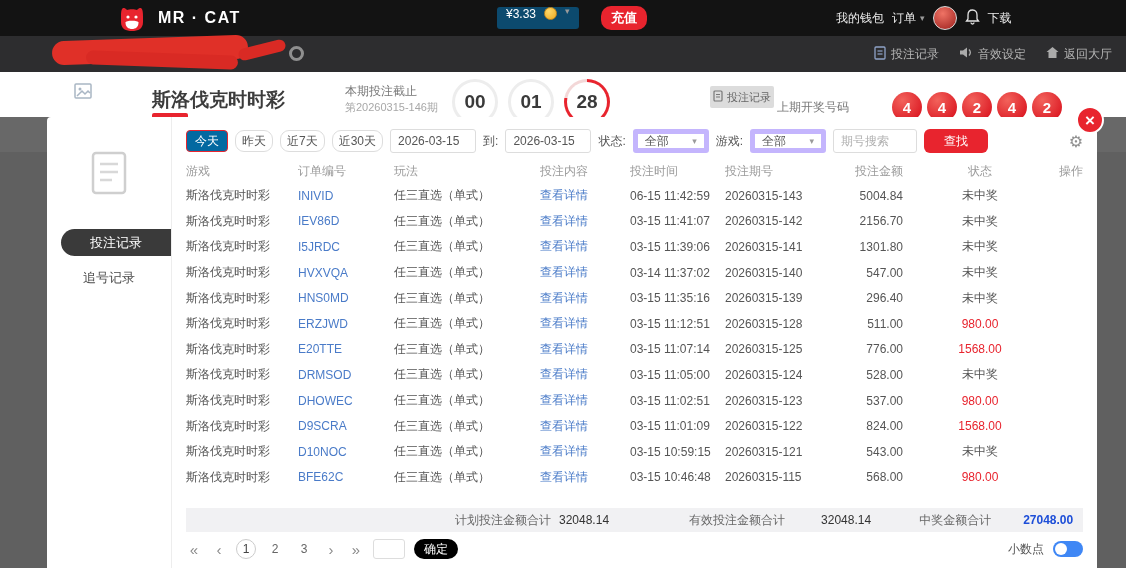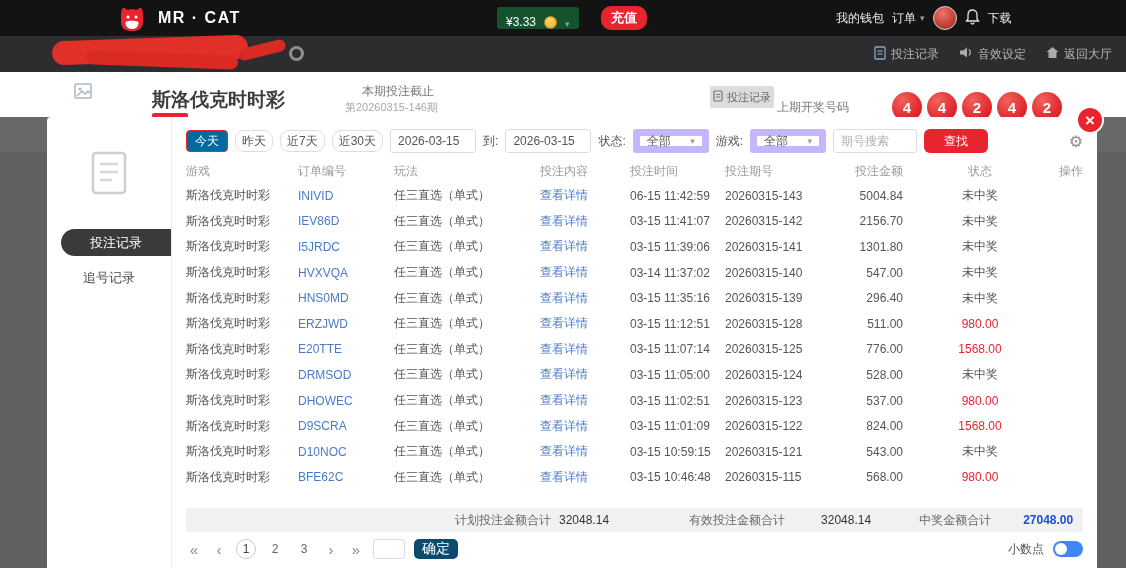--- a/index.html
+++ b/index.html
@@ -5,21 +5,21 @@
   *{box-sizing:border-box;margin:0;padding:0;}
   html,body{width:1126px;height:568px;}
   body{position:relative;overflow:hidden;background:#ebebeb;font-family:"Liberation Sans","DejaVu Sans",sans-serif;}
   button{font-family:inherit;cursor:pointer;}
   input{font-family:inherit;outline:none;}
 
   
   .topbar{position:absolute;left:0;top:0;width:1126px;height:36px;background:#131313;z-index:2;}
   .logo{position:absolute;left:116px;top:4px;}
   .brand{position:absolute;left:158px;top:9px;color:#fff;font-size:16px;font-weight:700;letter-spacing:1.5px;}
-  .balance-pill{position:absolute;left:497px;top:7px;height:22px;background:#14532d;border-radius:3px;display:flex;align-items:flex-end;gap:8px;padding:0 9px;color:#fff;font-size:12px;cursor:pointer;}
+  .balance-pill{position:absolute;left:497px;top:7px;height:22px;background:#0c4a6e;border-radius:3px;display:flex;align-items:flex-start;gap:8px;padding:0 9px;color:#fff;font-size:12px;cursor:pointer;}
   .coin{width:13px;height:13px;border-radius:50%;background:radial-gradient(circle at 35% 30%,#ffd869,#efab22);border:1px solid #c8891a;}
   .chev{color:#9a9a9a;font-size:9px;line-height:1;}
   .recharge{position:absolute;left:601px;top:6px;width:46px;height:24px;background:#e8242e;color:#fff;border:none;border-radius:10px;font-size:13px;font-weight:700;}
   .top-right{position:absolute;left:836px;top:0;height:36px;display:flex;align-items:center;gap:8px;color:#ececec;font-size:12px;}
   .top-link{display:flex;align-items:center;gap:4px;cursor:pointer;}
   .avatar{width:24px;height:24px;border-radius:50%;background:radial-gradient(circle at 40% 30%,#ef7365,#9c1f1c);border:1px solid #d8d8d8;}
 
   
   .subbar{position:absolute;left:0;top:36px;width:1126px;height:36px;background:#2d2d2f;z-index:2;}
   .scr1{position:absolute;left:52px;top:2px;width:196px;height:24px;background:#e03028;border-radius:12px;transform:rotate(-2deg);}
@@ -27,21 +27,21 @@
   .scr3{position:absolute;left:238px;top:8px;width:48px;height:12px;background:#d92a24;border-radius:7px;transform:rotate(-14deg);}
   .disc{position:absolute;left:289px;top:10px;width:15px;height:15px;border:3px solid #8f8f8f;border-radius:50%;}
   .sub-right{position:absolute;right:14px;top:0;height:36px;display:flex;align-items:center;gap:20px;color:#b5b5b5;font-size:12px;}
   .sub-item{display:flex;align-items:center;gap:5px;cursor:pointer;}
 
   
   .game-header{position:absolute;left:0;top:72px;width:1126px;height:80px;background:#fff;z-index:1;}
   .img-ph{position:absolute;left:74px;top:11px;}
   .game-title{position:absolute;left:152px;top:15px;font-size:19px;font-weight:700;color:#3c3c3c;}
   .red-tag{position:absolute;left:152px;top:41px;width:36px;height:6px;background:#e8242e;border-radius:2px;}
-  .deadline{position:absolute;left:362px;top:11px;font-size:12px;color:#777;}
+  .deadline{position:absolute;left:345px;top:11px;font-size:12px;color:#777;}
   .period{position:absolute;left:345px;top:28px;font-size:11px;color:#a8a8a8;}
   .countdown{position:absolute;left:452px;top:7px;display:flex;align-items:center;gap:10px;}
   .cd{width:46px;height:46px;border-radius:50%;border:3px solid #ededed;background:#fff;display:flex;align-items:center;justify-content:center;font-size:19px;font-weight:700;color:#3a3a3a;}
   .cd.hot{border:3px solid transparent;background:linear-gradient(#fff,#fff) padding-box,conic-gradient(#e8242e 0 78%,#f3d7d7 78% 100%) border-box;}
   .records-btn{position:absolute;left:710px;top:14px;width:64px;height:22px;background:#dcdcdc;border:none;border-radius:2px;color:#666;font-size:11px;display:flex;align-items:center;justify-content:center;gap:4px;}
   .last-label{position:absolute;left:777px;top:27px;font-size:12px;color:#777;}
   .balls{position:absolute;left:892px;top:20px;display:flex;gap:5px;}
   .ball{width:30px;height:30px;border-radius:50%;background:radial-gradient(circle at 35% 28%,#f2625b,#dd1e27 75%);color:#fff;font-size:15px;font-weight:700;display:flex;align-items:center;justify-content:center;}
 
   
@@ -52,21 +52,21 @@
   .side-item.active{margin-top:30px;align-self:stretch;margin-left:14px;height:27px;background:#3a3a3a;color:#fff;font-size:13px;border-radius:14px 0 0 14px;display:flex;align-items:center;justify-content:center;cursor:pointer;}
   .side-item.plain{margin-top:13px;color:#4c4c4c;font-size:13px;cursor:pointer;}
   .m-main{flex:1;background:#fff;padding:0 14px;display:flex;flex-direction:column;}
 
   .filter-bar{display:flex;align-items:center;gap:7px;padding-top:12px;}
   .qgroup{display:flex;align-items:center;gap:7px;}
   .qbtn{height:22px;padding:0 6px;font-size:12px;border-radius:9px;border:1px solid #ddd;background:#fff;color:#555;}
   .qbtn.active{background:#0369a1;border-color:#e8242e;color:#fff;border-radius:4px;padding:0 8px;}
   .date-input{width:86px;height:24px;border:1px solid #ddd;border-radius:3px;font-size:12px;color:#555;padding:0 7px;background:#fff;}
   .flabel{font-size:12px;color:#555;white-space:nowrap;}
-  .select{width:76px;height:24px;border:7px solid #c4b5fd;border-radius:3px;display:flex;align-items:center;justify-content:space-between;padding:0 7px;font-size:12px;color:#555;background:#fff;cursor:pointer;}
+  .select{width:76px;height:24px;border:5px solid #c4b5fd;border-radius:3px;display:flex;align-items:center;justify-content:space-between;padding:0 7px;font-size:12px;color:#555;background:#fff;cursor:pointer;}
   .search-input{width:84px;height:24px;border:1px solid #ddd;border-radius:3px;font-size:12px;color:#555;padding:0 7px;}
   .search-input::placeholder{color:#b0b0b0;}
   .find-btn{width:64px;height:24px;background:#e8242e;border:none;border-radius:6px;color:#fff;font-size:12px;}
   .gear{margin-left:auto;font-size:16px;color:#8f8f8f;background:none;border:none;}
 
   .thead{display:flex;align-items:center;height:24px;margin-top:6px;font-size:12px;color:#9b9b9b;}
   .tbody{}
   .trow{display:flex;align-items:center;height:25.6px;font-size:12px;color:#555;}
   .cell{white-space:nowrap;overflow:hidden;}
   .c1{width:112px}.c2{width:96px}.c3{width:146px}.c4{width:90px}.c5{width:95px}.c6{width:130px}
@@ -80,21 +80,21 @@
   .sum-val{color:#333;}
   .sum-val.win{color:#1d4ed8;font-weight:700;text-align:right;}
   .ml269{margin-left:269px}.ml8{margin-left:8px}.ml80{margin-left:80px}.ml36{margin-left:36px}.ml48{margin-left:48px}.ml32{margin-left:32px}
 
   .pager{margin-top:4px;height:26px;display:flex;align-items:center;gap:9px;}
   .pbtn{background:none;border:none;color:#8a8a8a;font-size:15px;width:16px;line-height:1;}
   .pages{display:flex;align-items:center;gap:9px;}
   .page{width:20px;height:20px;border:none;background:none;font-size:12px;color:#666;border-radius:50%;line-height:18px;}
   .page.active{background:#fff;border:1px solid #ccc;color:#444;}
   .page-input{width:32px;height:20px;border:1px solid #ddd;border-radius:3px;font-size:12px;padding:0 4px;}
-  .confirm-btn{width:44px;height:20px;background:#0c4a6e;border:none;border-radius:5px;color:#fff;font-size:14px;}
+  .confirm-btn{width:44px;height:20px;background:#000000;border:none;border-radius:10px;color:#fff;font-size:12px;}
   .pager-spacer{flex:1;}
   .dec-label{font-size:12px;color:#555;}
   .toggle{width:30px;height:16px;border-radius:8px;background:#3f87f5;position:relative;cursor:pointer;}
   .toggle .knob{position:absolute;left:2px;top:2px;width:12px;height:12px;border-radius:50%;background:#fff;}
 
   .close-btn{position:absolute;left:1076px;top:106px;width:28px;height:28px;border-radius:50%;background:#e8242e;border:2px solid #fff;color:#fff;z-index:9;display:flex;align-items:center;justify-content:center;font-size:17px;font-weight:700;line-height:1;}
 </style>
 </head>
 <body>
 
@@ -175,20 +175,28 @@
         <rect x="1" y="1" width="16" height="14" rx="1" fill="none" stroke="#a9b6c4" stroke-width="1.5"></rect>
         <circle cx="6" cy="6" r="1.5" fill="#a9b6c4"></circle>
         <path d="M3 13 L8 8 L11 11 L14 8 L16 10" fill="none" stroke="#a9b6c4" stroke-width="1.5"></path>
       </svg>
   </span>
   <h1 class="game-title">斯洛伐克时时彩</h1>
   <div class="red-tag"></div>
   <div class="deadline">本期投注截止</div>
   <div class="period">第20260315-146期</div>
 
+  <div class="countdown">
+
+      <div class="cd plain">00</div>
+
+      <div class="cd plain">01</div>
+
+      <div class="cd hot">28</div>
+    </div>
 
   <button class="records-btn">
     <span>
       <svg width="10" height="12" viewBox="0 0 10 12">
           <rect x="1" y="1" width="8" height="10" rx="1" fill="none" stroke="#777" stroke-width="1.2"></rect>
           <line x1="3" y1="4.5" x2="7" y2="4.5" stroke="#777" stroke-width="1"></line>
           <line x1="3" y1="7" x2="7" y2="7" stroke="#777" stroke-width="1"></line>
         </svg>
     </span>
     <span>投注记录</span>

